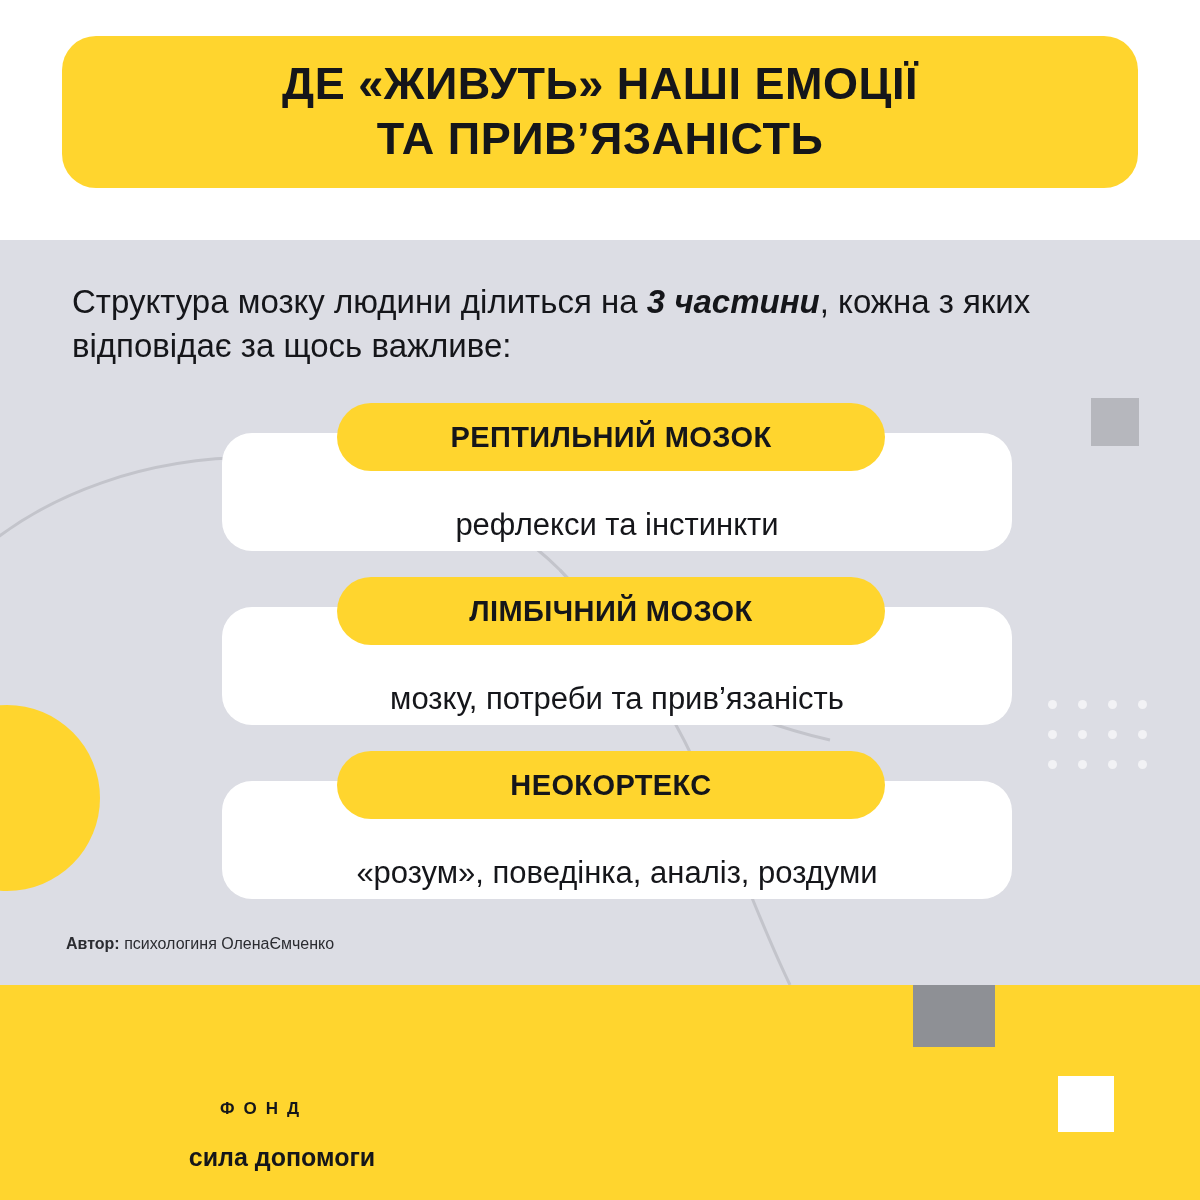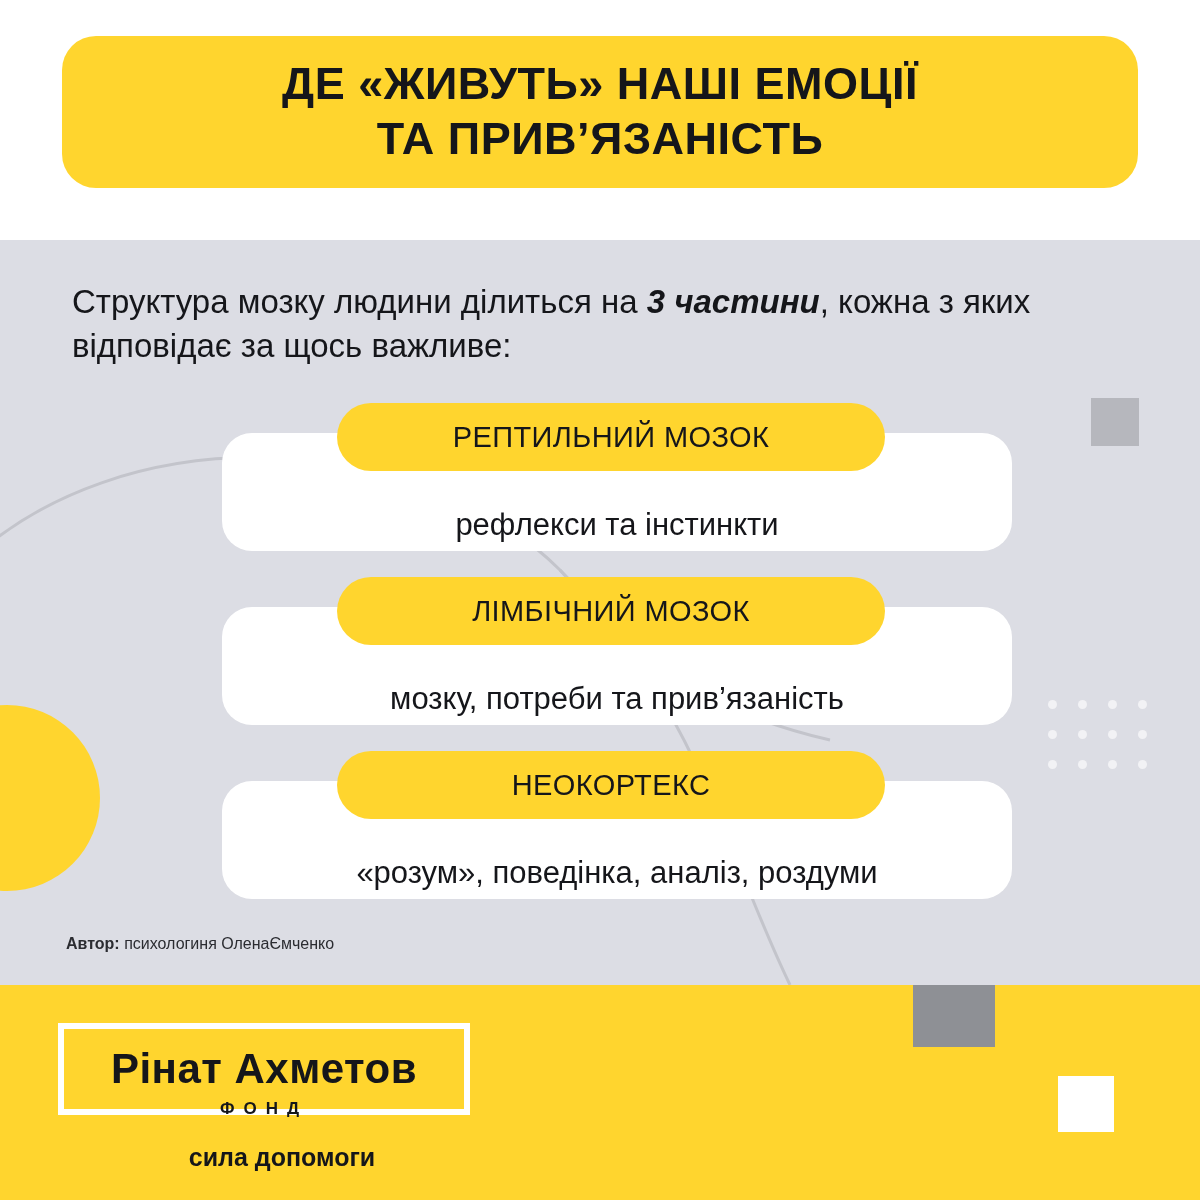--- a/index.html
+++ b/index.html
@@ -123,21 +123,21 @@
     width: 548px; height: 68px;
     background: #FFD52E;
     border-radius: 34px;
     display: flex;
     align-items: center;
     justify-content: center;
     z-index: 2;
   }
   .block .pill-label {
     font-size: 29px;
-    font-weight: 400;
+    font-weight: 700;
     letter-spacing: 0.4px;
     color: #15161a;
     text-transform: uppercase;
     text-align: center;
   }
   #block-0 { top: 163px; }
   #block-1 { top: 337px; }
   #block-2 { top: 511px; }
 
   
@@ -271,20 +271,17 @@
     </div>
 
     <div class="author"><b>Автор:</b>&nbsp;<span>психологиня ОленаЄмченко</span></div>
 
   </div>
 
   <div class="footer-band">
     <div class="sq-grey-2"></div>
     <div class="sq-white-1"></div>
 
-    <div class="logo-box">
-      <div class="logo-name">Рінат Ахметов</div>
-    </div>
     <div class="logo-fond">ФОНД</div>
     <div class="logo-slogan">сила допомоги</div>
   </div>
 
 </div>
 
 </body></html>

